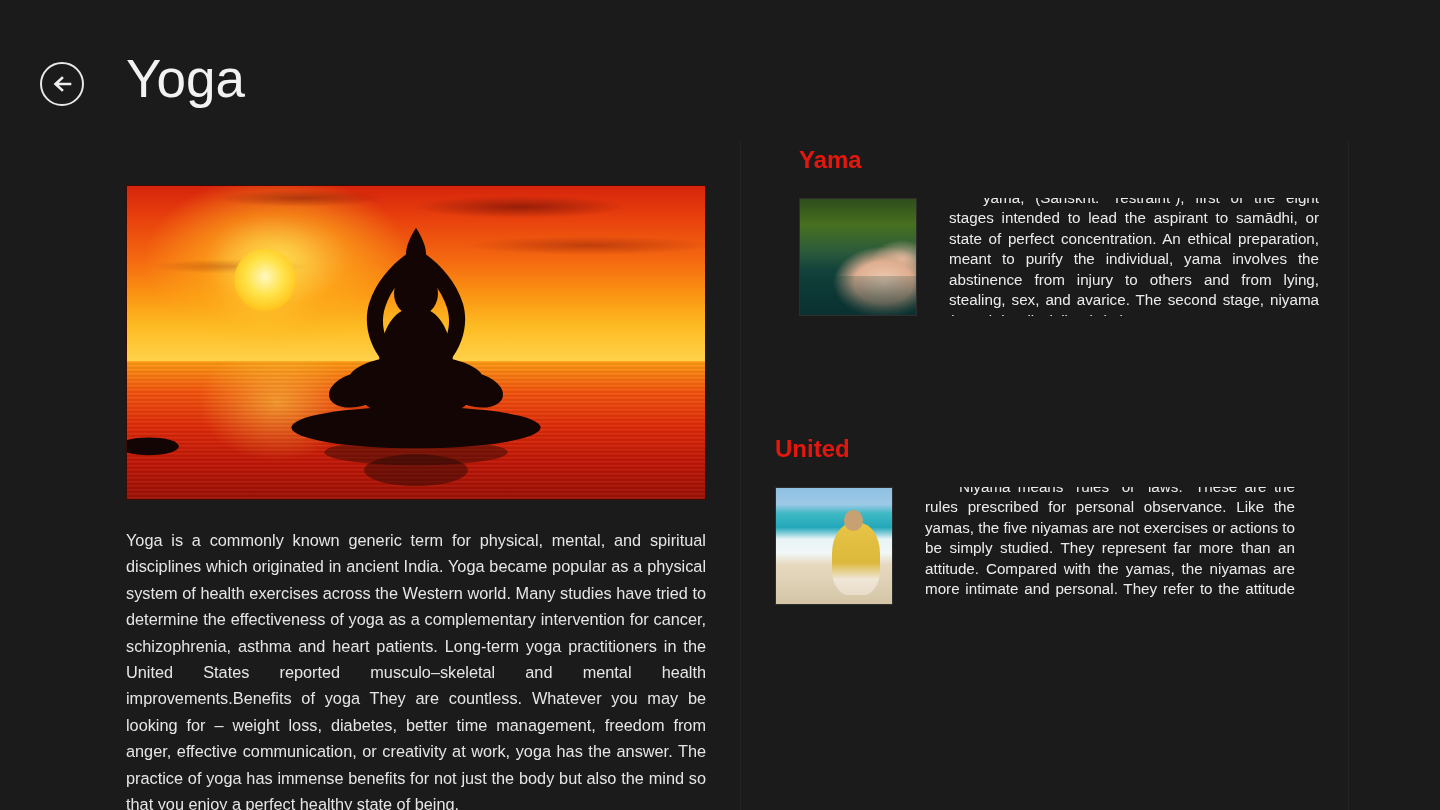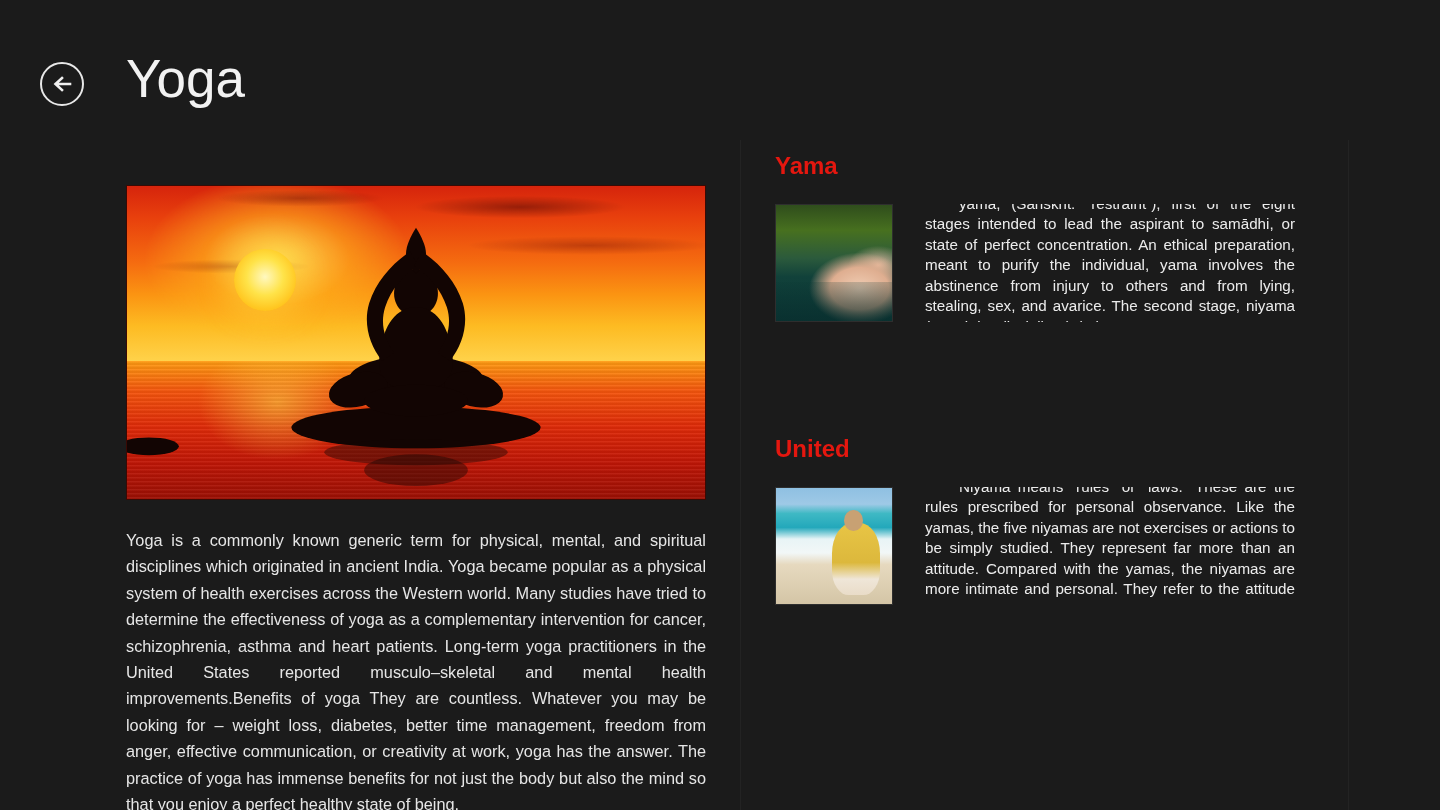--- a/index.html
+++ b/index.html
@@ -162,21 +162,21 @@
     position: absolute;
     top: 0;
     width: 560px;
   }
   .section-col.col-2 { left: 775px; }
 
   .section {
     position: absolute;
     width: 520px;
   }
-  .section.s1 { top: 14px; }
+  .section.s1 { top: 8px; margin-left: 24px; }
   .section.s2 { top: 297px; }
 
   .section-title {
     font-size: 24px;
     font-weight: 600;
     color: #e4170f;
     line-height: 1;
     margin-bottom: 0;
     white-space: nowrap;
   }

